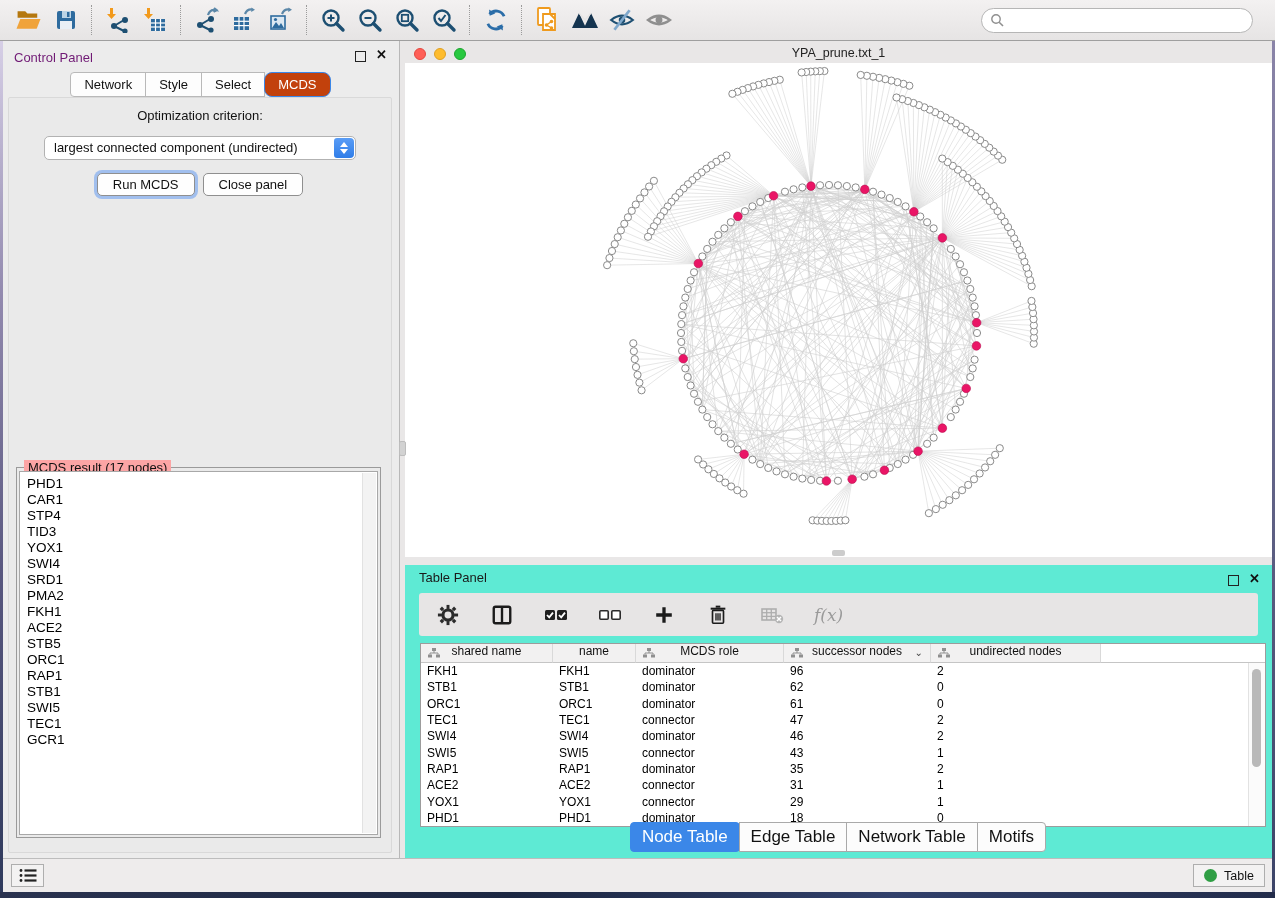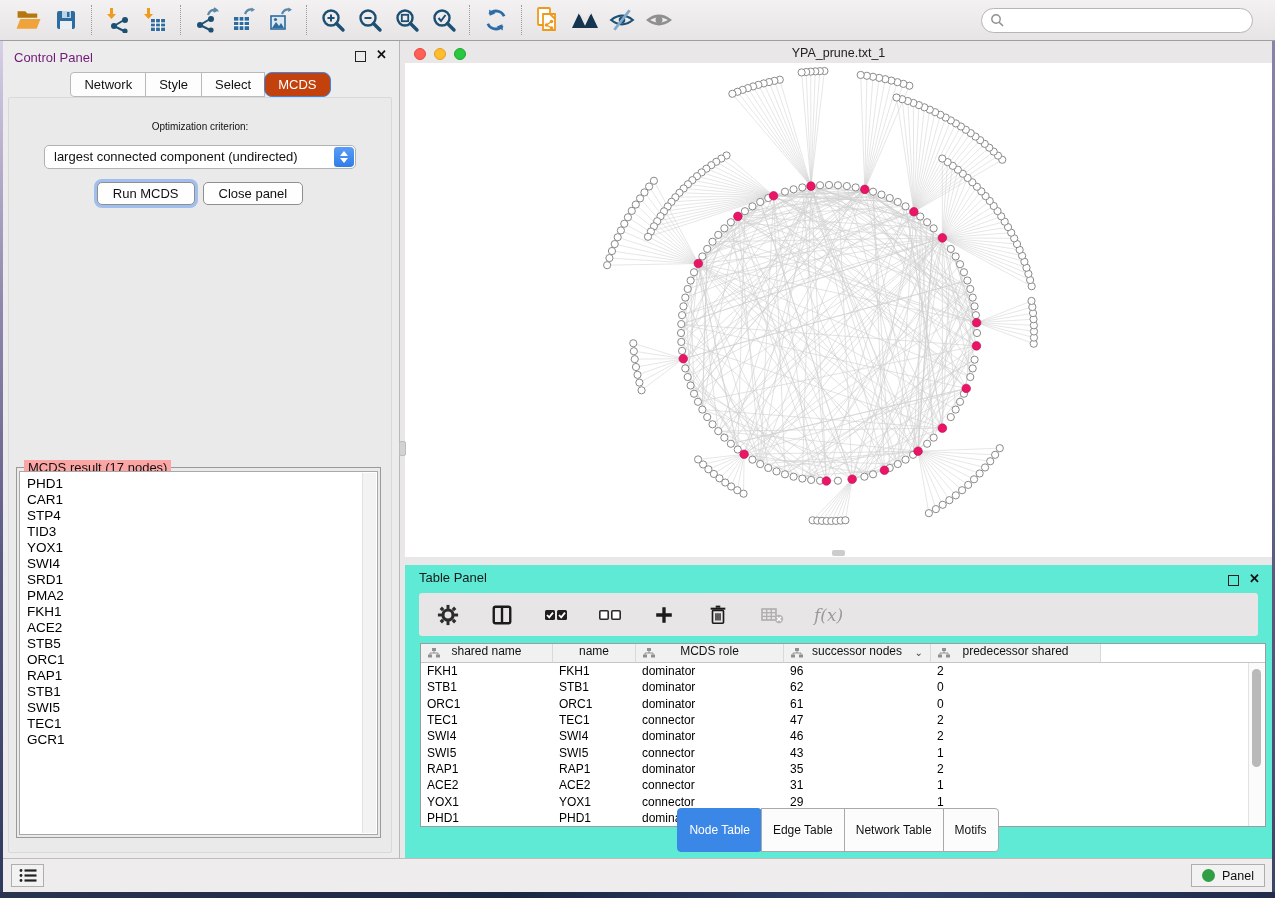--- a/index.html
+++ b/index.html
@@ -27,21 +27,21 @@
           border-right:1px solid #b8b8b8;box-sizing:border-box;}
   .cp-title{position:absolute;left:11px;top:9px;font-size:13px;color:#701a75;}
   .panel-float{position:absolute;right:33px;top:10px;width:9px;height:9px;border:1.5px solid #222;background:transparent;}
   .panel-close{position:absolute;right:12px;top:6px;font-size:13px;font-weight:bold;color:#111;cursor:default;}
   .cp-tabs{position:absolute;left:0;right:0;top:31px;display:flex;justify-content:center;}
   .cp-tab{font-size:13px;padding:4px 13px;background:#fdfdfd;border:1px solid #b9b9b9;margin-left:-1px;color:#111;}
   .cp-tab:first-child{border-radius:4px 0 0 4px;}
   .cp-tab.active{background:#c2410c;color:#fff;border-color:#3b87e8;border-radius:8px;}
   .cp-content{position:absolute;left:5px;right:7px;top:56px;bottom:5px;background:#eaeaea;
               border:1px solid #d9d9d9;border-radius:2px;}
-  .opt-label{text-align:center;margin-top:23px;font-size:10px;color:#111;}
+  .opt-label{text-align:center;margin-top:10px;font-size:13px;color:#111;}
   .opt-select{position:relative;margin:13px auto 0;width:312px;height:24px;background:#fff;
               border:1px solid #b2b2b2;border-radius:5px;box-sizing:border-box;font-size:13px;
               line-height:22px;padding-left:9px;color:#111;}
   .opt-step{position:absolute;right:1px;top:1px;bottom:1px;width:20px;border-radius:3px 4px 4px 3px;
             background:linear-gradient(#5a9df6,#2f7de8);display:flex;flex-direction:column;
             align-items:center;justify-content:center;gap:2px;}
   .arr-up{width:0;height:0;border-left:4px solid transparent;border-right:4px solid transparent;border-bottom:5px solid #fff;}
   .arr-dn{width:0;height:0;border-left:4px solid transparent;border-right:4px solid transparent;border-top:5px solid #fff;}
   .cp-buttons{display:flex;justify-content:center;gap:8px;margin-top:13px;}
   .cbtn{height:23px;padding:0 15px;background:#fefefe;border:1px solid #8f8f8f;border-radius:5px;
@@ -82,21 +82,21 @@
   .th .sort-chev{position:absolute;right:7px;top:3px;font-size:10px;color:#444;}
   .th-fill{background:#fff;border-right:none;border-bottom:1px solid #c5c5c5;}
   .tbl-body{position:absolute;top:19px;bottom:0;left:0;right:16px;overflow:hidden;}
   .tr{display:grid;grid-template-columns:132px 83px 148px 147px 170px 1fr;height:16.3px;
       font-size:12px;color:#000;align-items:center;}
   .td{padding-left:6px;white-space:nowrap;}
   .td.num{text-align:left;padding-right:13px;}
   .tbl-scroll{position:absolute;top:19px;right:0;bottom:0;width:16px;background:#fbfbfb;border-left:1px solid #e2e2e2;}
   .tbl-thumb{position:absolute;left:3px;top:6px;width:9px;height:98px;background:#b9b9b9;border-radius:5px;}
   .tp-tabs{position:absolute;left:0;right:0;bottom:6px;display:flex;justify-content:center;}
-  .tp-tab{font-size:12px;padding:14px 11px;background:#fcfcfc;border:1px solid #a9a9a9;margin-left:-1px;color:#111;}
+  .tp-tab{font-size:17px;padding:4px 11px;background:#fcfcfc;border:1px solid #a9a9a9;margin-left:-1px;color:#111;}
   .tp-tab:first-child{border-radius:4px 0 0 4px;}
   .tp-tab:last-child{border-radius:0 4px 4px 0;}
   .tp-tab.active{background:#3b87e8;color:#fff;border-color:#3b87e8;border-radius:4px;}
   
   .statusbar{position:absolute;left:3px;right:3px;top:858px;height:34px;background:#eeecec;
              border-top:1px solid #bdbdbd;box-sizing:border-box;}
   .sb-left{position:absolute;left:8px;top:5px;width:33px;height:23px;background:#f3f2f2;
            border:1px solid #aeaeae;display:flex;align-items:center;justify-content:center;box-sizing:border-box;}
   .sb-mem{position:absolute;right:7px;top:5px;height:23px;background:#f3f2f2;border:1px solid #aeaeae;
           display:flex;align-items:center;gap:7px;padding:0 10px;font-size:12.5px;color:#111;box-sizing:border-box;}
@@ -1127,21 +1127,21 @@
           <span>successor nodes</span>
           <span class="sort-chev">⌄</span>
         </div>
         <div class="th">
           <svg class="tree-ico" width="12" height="10" viewBox="0 0 12 10">
               <rect x="4" y="0" width="4" height="3" fill="#8f8f8f"></rect>
               <rect x="0" y="6.5" width="4" height="3" fill="#8f8f8f"></rect>
               <rect x="8" y="6.5" width="4" height="3" fill="#8f8f8f"></rect>
               <path d="M6 3v2M2 6.5V5h8v1.5" stroke="#8f8f8f" fill="none"></path>
             </svg>
-          <span>predecessor shared</span>
+          <span>undirected nodes</span>
         </div>
         <div class="th th-fill"></div>
       </div>
       <div class="tbl-body">
           <div class="tr">
             <span class="td">FKH1</span>
             <span class="td">FKH1</span>
             <span class="td">dominator</span>
             <span class="td num">96</span>
             <span class="td num">2</span>
@@ -1241,17 +1241,17 @@
             <rect x="5.5" y="1.4" width="12" height="2.2"></rect>
             <circle cx="2" cy="7.5" r="1.4"></circle>
             <rect x="5.5" y="6.4" width="12" height="2.2"></rect>
             <circle cx="2" cy="12.5" r="1.4"></circle>
             <rect x="5.5" y="11.4" width="12" height="2.2"></rect>
           </g>
         </svg>
     </span>
     <span class="sb-mem">
       <span class="mem-dot"></span>
-      <span>Panel</span>
+      <span>Table</span>
     </span>
   </div>
 
 </div>
 
 </body></html>

